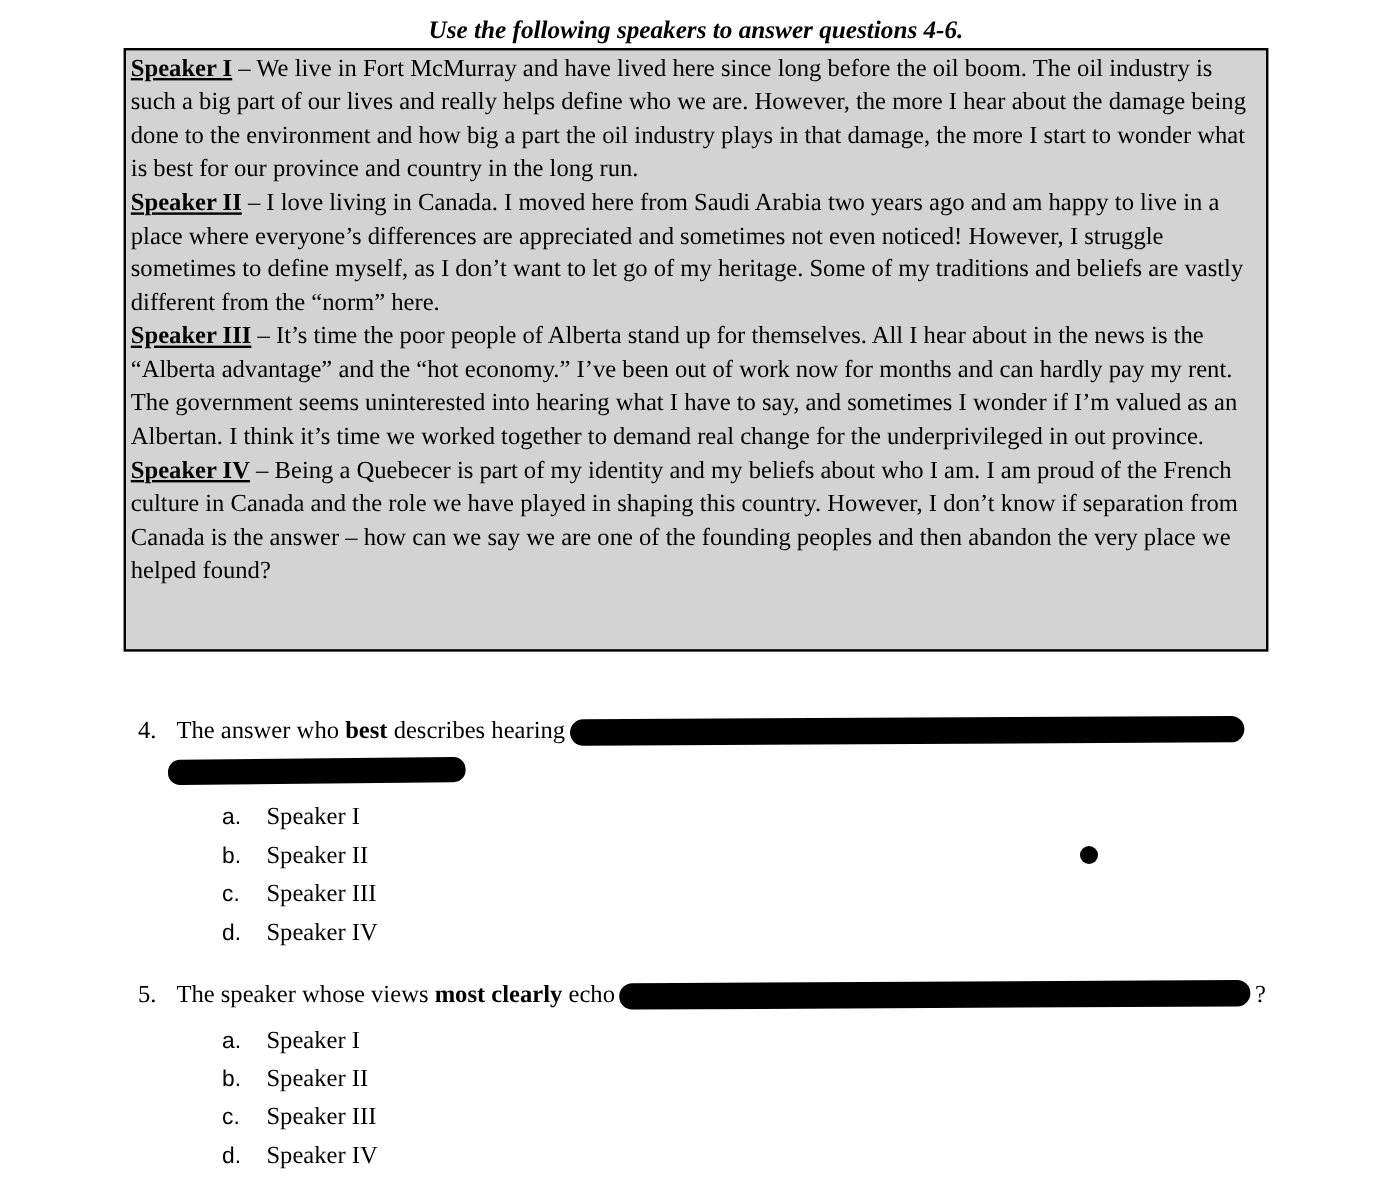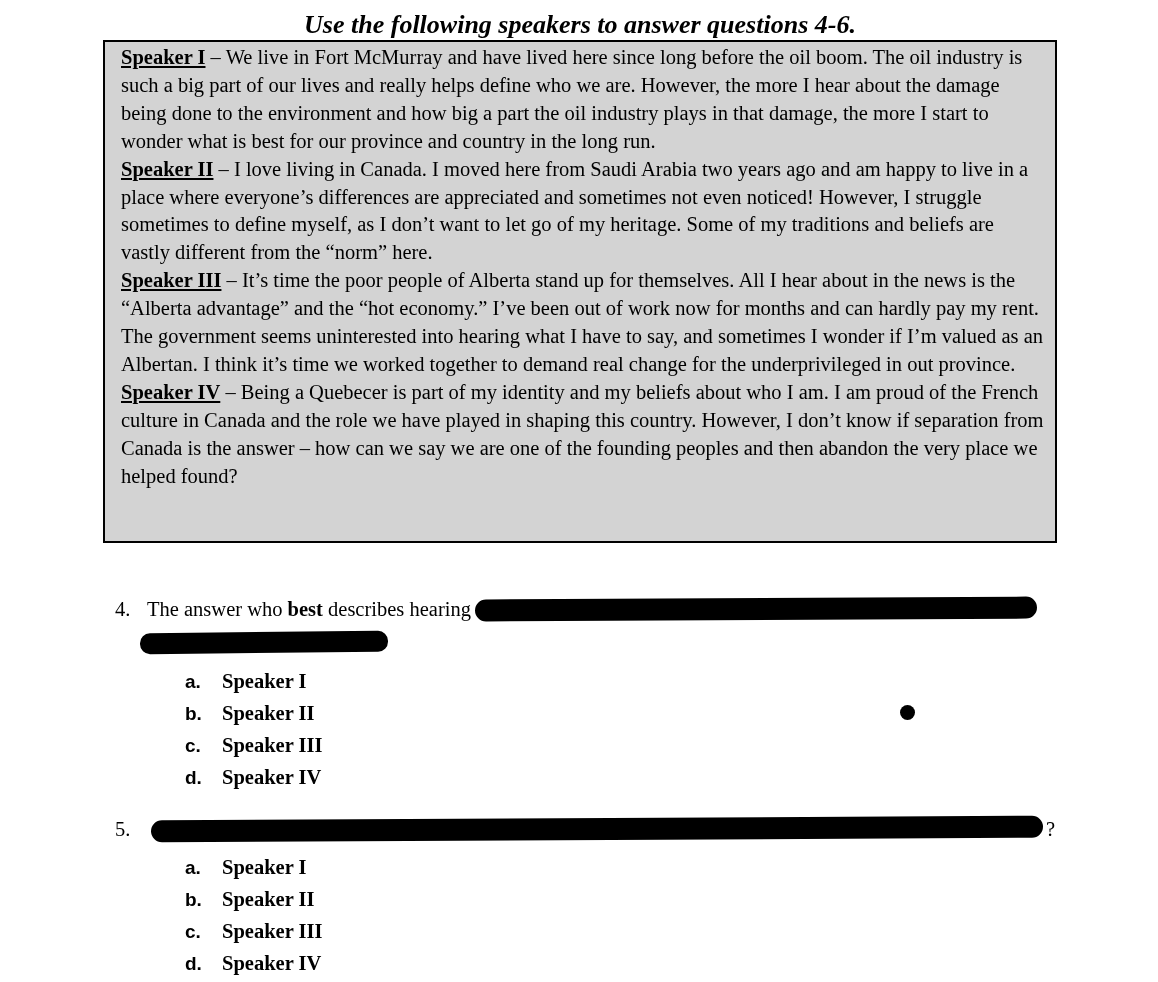--- a/index.html
+++ b/index.html
@@ -6,27 +6,27 @@
   body{
     width:1158px;height:982px;position:relative;
     background:#ffffff;color:#000;
     font-family:"Liberation Serif","DejaVu Serif",serif;
     overflow:hidden;
   }
   
   .doc-title{
     position:absolute;top:12px;left:103px;width:954px;
     text-align:center;font-weight:bold;font-style:italic;
-    font-size:26px;line-height:26px;
+    font-size:21px;line-height:26px;
   }
   
   .speaker-box{
     position:absolute;top:40px;left:103px;width:954px;height:503px;
     box-sizing:border-box;border:2px solid #000;background:#d3d3d3;
-    padding:2px 8px 0 16px;overflow:hidden;
+    padding:2px 8px 0 4px;overflow:hidden;
     font-size:20.5px;line-height:27.9px;
   }
   .speaker-para{margin:0;}
   .speaker-label{font-weight:bold;text-decoration:underline;}
   
   .question{position:absolute;left:115px;width:940px;}
   #question-4{top:595px;}
   #question-5{top:815px;}
   .q-row{display:flex;align-items:center;height:28px;font-size:20.5px;}
   .q-number{flex:none;width:32px;}
@@ -39,21 +39,21 @@
   #q4-bar1{margin-right:18px;}
   #q5-bar1{margin-right:3px;}
   .q-tail{flex:none;font-size:20.5px;}
   .marker-line2{
     width:248px;height:21px;margin:9px 0 0 25px;border-radius:10px;
     transform:rotate(-0.6deg);
   }
   
   .options{margin-top:12px;padding-left:70px;}
   #question-5 .options{margin-top:8px;}
-  .option-row{height:32px;line-height:32px;font-size:20.5px;font-weight:bold;}
+  .option-row{height:32px;line-height:32px;font-size:20.5px;}
   .option-letter{
     display:inline-block;width:37px;
     font-family:"Liberation Sans","DejaVu Sans",sans-serif;
     font-size:19px;
   }
   
   .answer-dot{
     position:absolute;left:900px;top:705px;width:15px;height:15px;
     border-radius:50%;background:#000;
   }
@@ -83,20 +83,21 @@
     <div class="option-row"><span class="option-letter">c.</span><span>Speaker III</span></div>
     <div class="option-row"><span class="option-letter">d.</span><span>Speaker IV</span></div>
   </div>
 </div>
 
 <div class="answer-dot"></div>
 
 <div class="question" id="question-5">
   <div class="q-row">
     <span class="q-number">5.</span>
+    <span class="q-text"><span>The speaker whose views </span><span class="q-bold">most clearly</span><span> echo</span></span>
     <span class="marker-bar marker-grow" id="q5-bar1"></span>
     <span class="q-tail">?</span>
   </div>
   <div class="options">
     <div class="option-row"><span class="option-letter">a.</span><span>Speaker I</span></div>
     <div class="option-row"><span class="option-letter">b.</span><span>Speaker II</span></div>
     <div class="option-row"><span class="option-letter">c.</span><span>Speaker III</span></div>
     <div class="option-row"><span class="option-letter">d.</span><span>Speaker IV</span></div>
   </div>
 </div>

